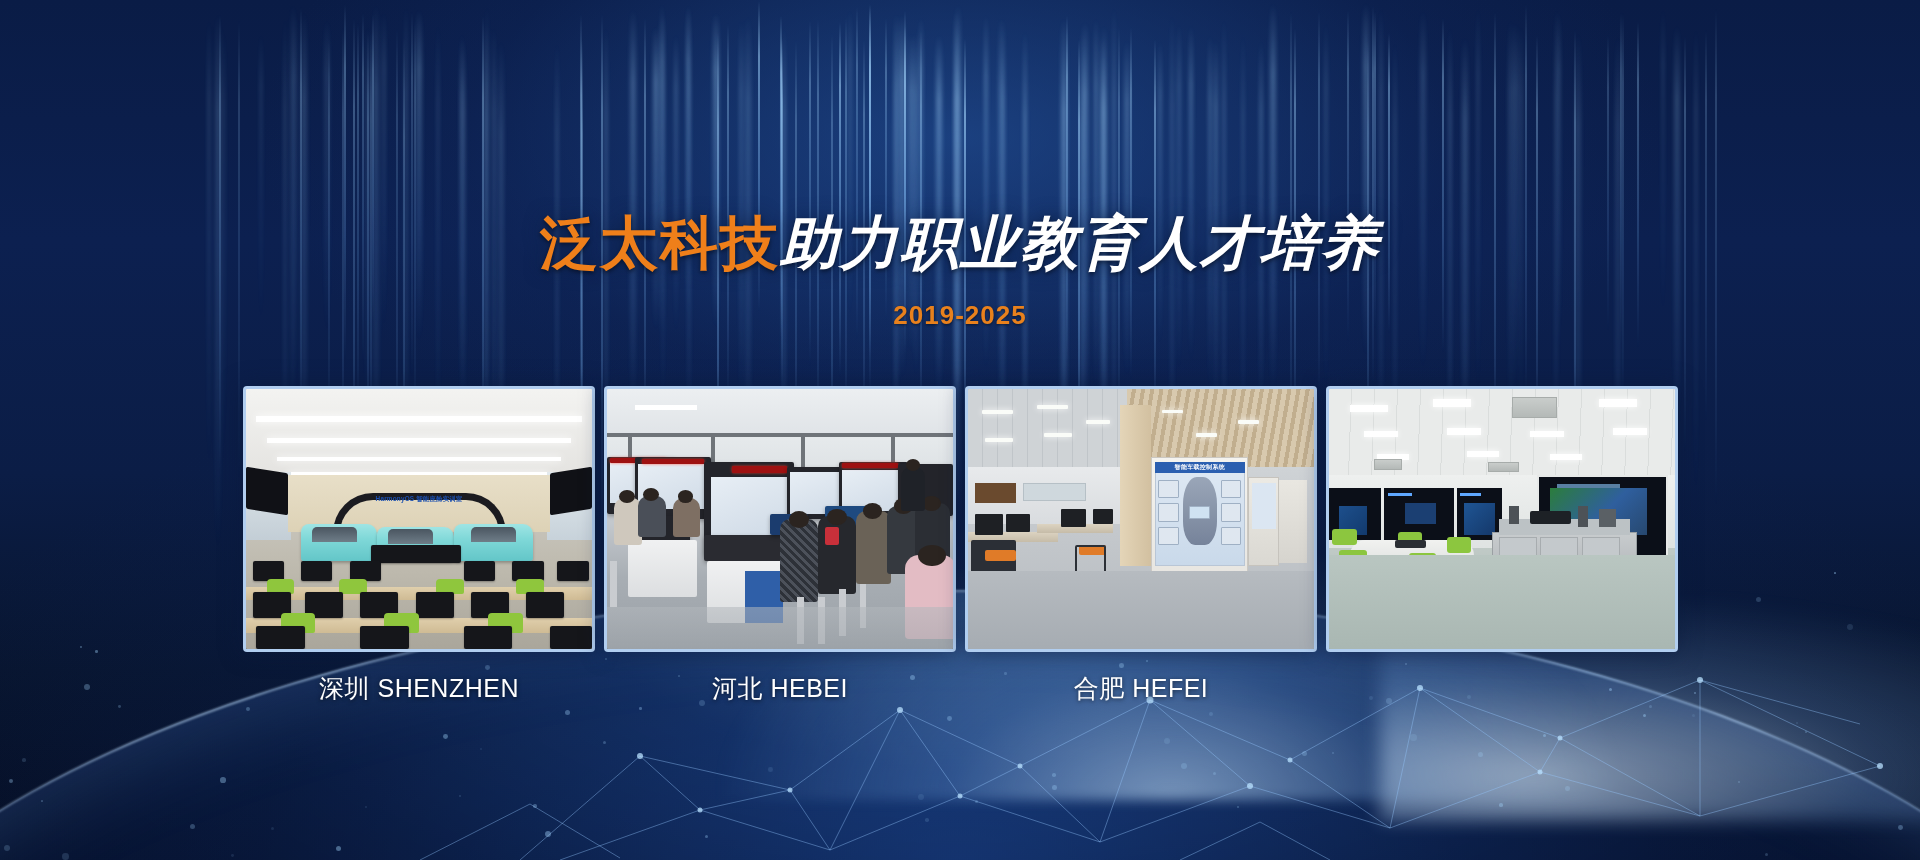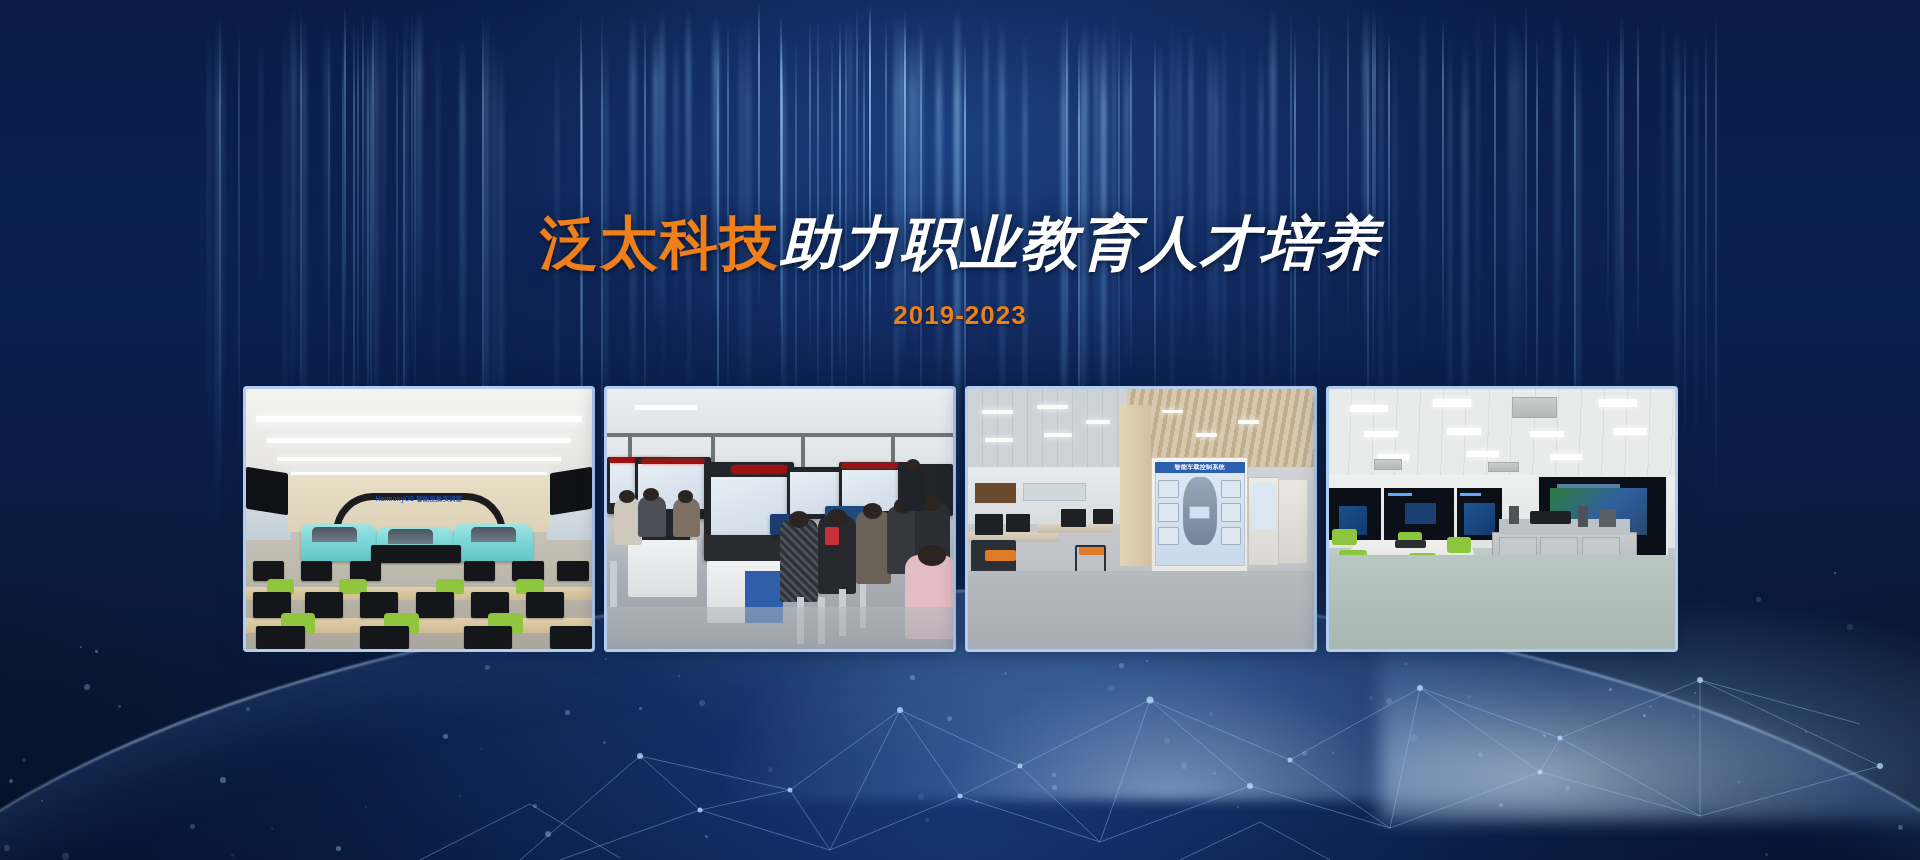--- a/index.html
+++ b/index.html
@@ -431,21 +431,21 @@
       <div class="dot" style="width: 3.3px; height: 3.3px; left: 271px; top: 267px; opacity: 0.2;"></div>
       <div class="dot" style="width: 5.4px; height: 5.4px; left: 336px; top: 286px; opacity: 0.75;"></div>
       <div class="dot" style="width: 1.7px; height: 1.7px; left: 41px; top: 240px; opacity: 0.45;"></div>
       <div class="dot" style="width: 6.3px; height: 6.3px; left: 4px; top: 285px; opacity: 0.36;"></div>
     </div>
 
   <div class="headline">
     <span class="hl-orange">泛太科技</span><span class="hl-white">助力职业教育人才培养</span>
   </div>
 
-  <div class="yearline">2019-2023</div>
+  <div class="yearline">2019-2025</div>
 
   <div class="cards">
 
     <div class="card" style="left:243px;">
       <div class="photo p1">
         <div class="ceil"></div>
         <div class="tube" style="left:3%;top:10.5%;width:94%;height:2.2%;"></div>
         <div class="tube" style="left:6%;top:19%;width:88%;height:1.8%;"></div>
         <div class="tube" style="left:9%;top:26%;width:82%;height:1.6%;"></div>
         <div class="tube" style="left:12%;top:32%;width:76%;height:1.3%;"></div>
@@ -663,15 +663,18 @@
         <div style="position:absolute;left:78%;top:46%;width:5%;height:7%;background:#5a6065;"></div>
         <div style="position:absolute;left:49%;top:57%;width:11%;height:15%;background:#c4c9cc;border:1px solid #a7acaf;"></div>
         <div style="position:absolute;left:61%;top:57%;width:11%;height:15%;background:#c4c9cc;border:1px solid #a7acaf;"></div>
         <div style="position:absolute;left:73%;top:57%;width:11%;height:15%;background:#c4c9cc;border:1px solid #a7acaf;"></div>
         <div class="floor4"></div>
       </div>
     </div>
   </div>
 
   <div class="labels">
+    <div class="citylabel" style="left:243px;">深圳  SHENZHEN</div>
+    <div class="citylabel" style="left:604px;">河北  HEBEI</div>
+    <div class="citylabel" style="left:965px;">合肥  HEFEI</div>
   </div>
 
 </div>
 
 </body></html>

